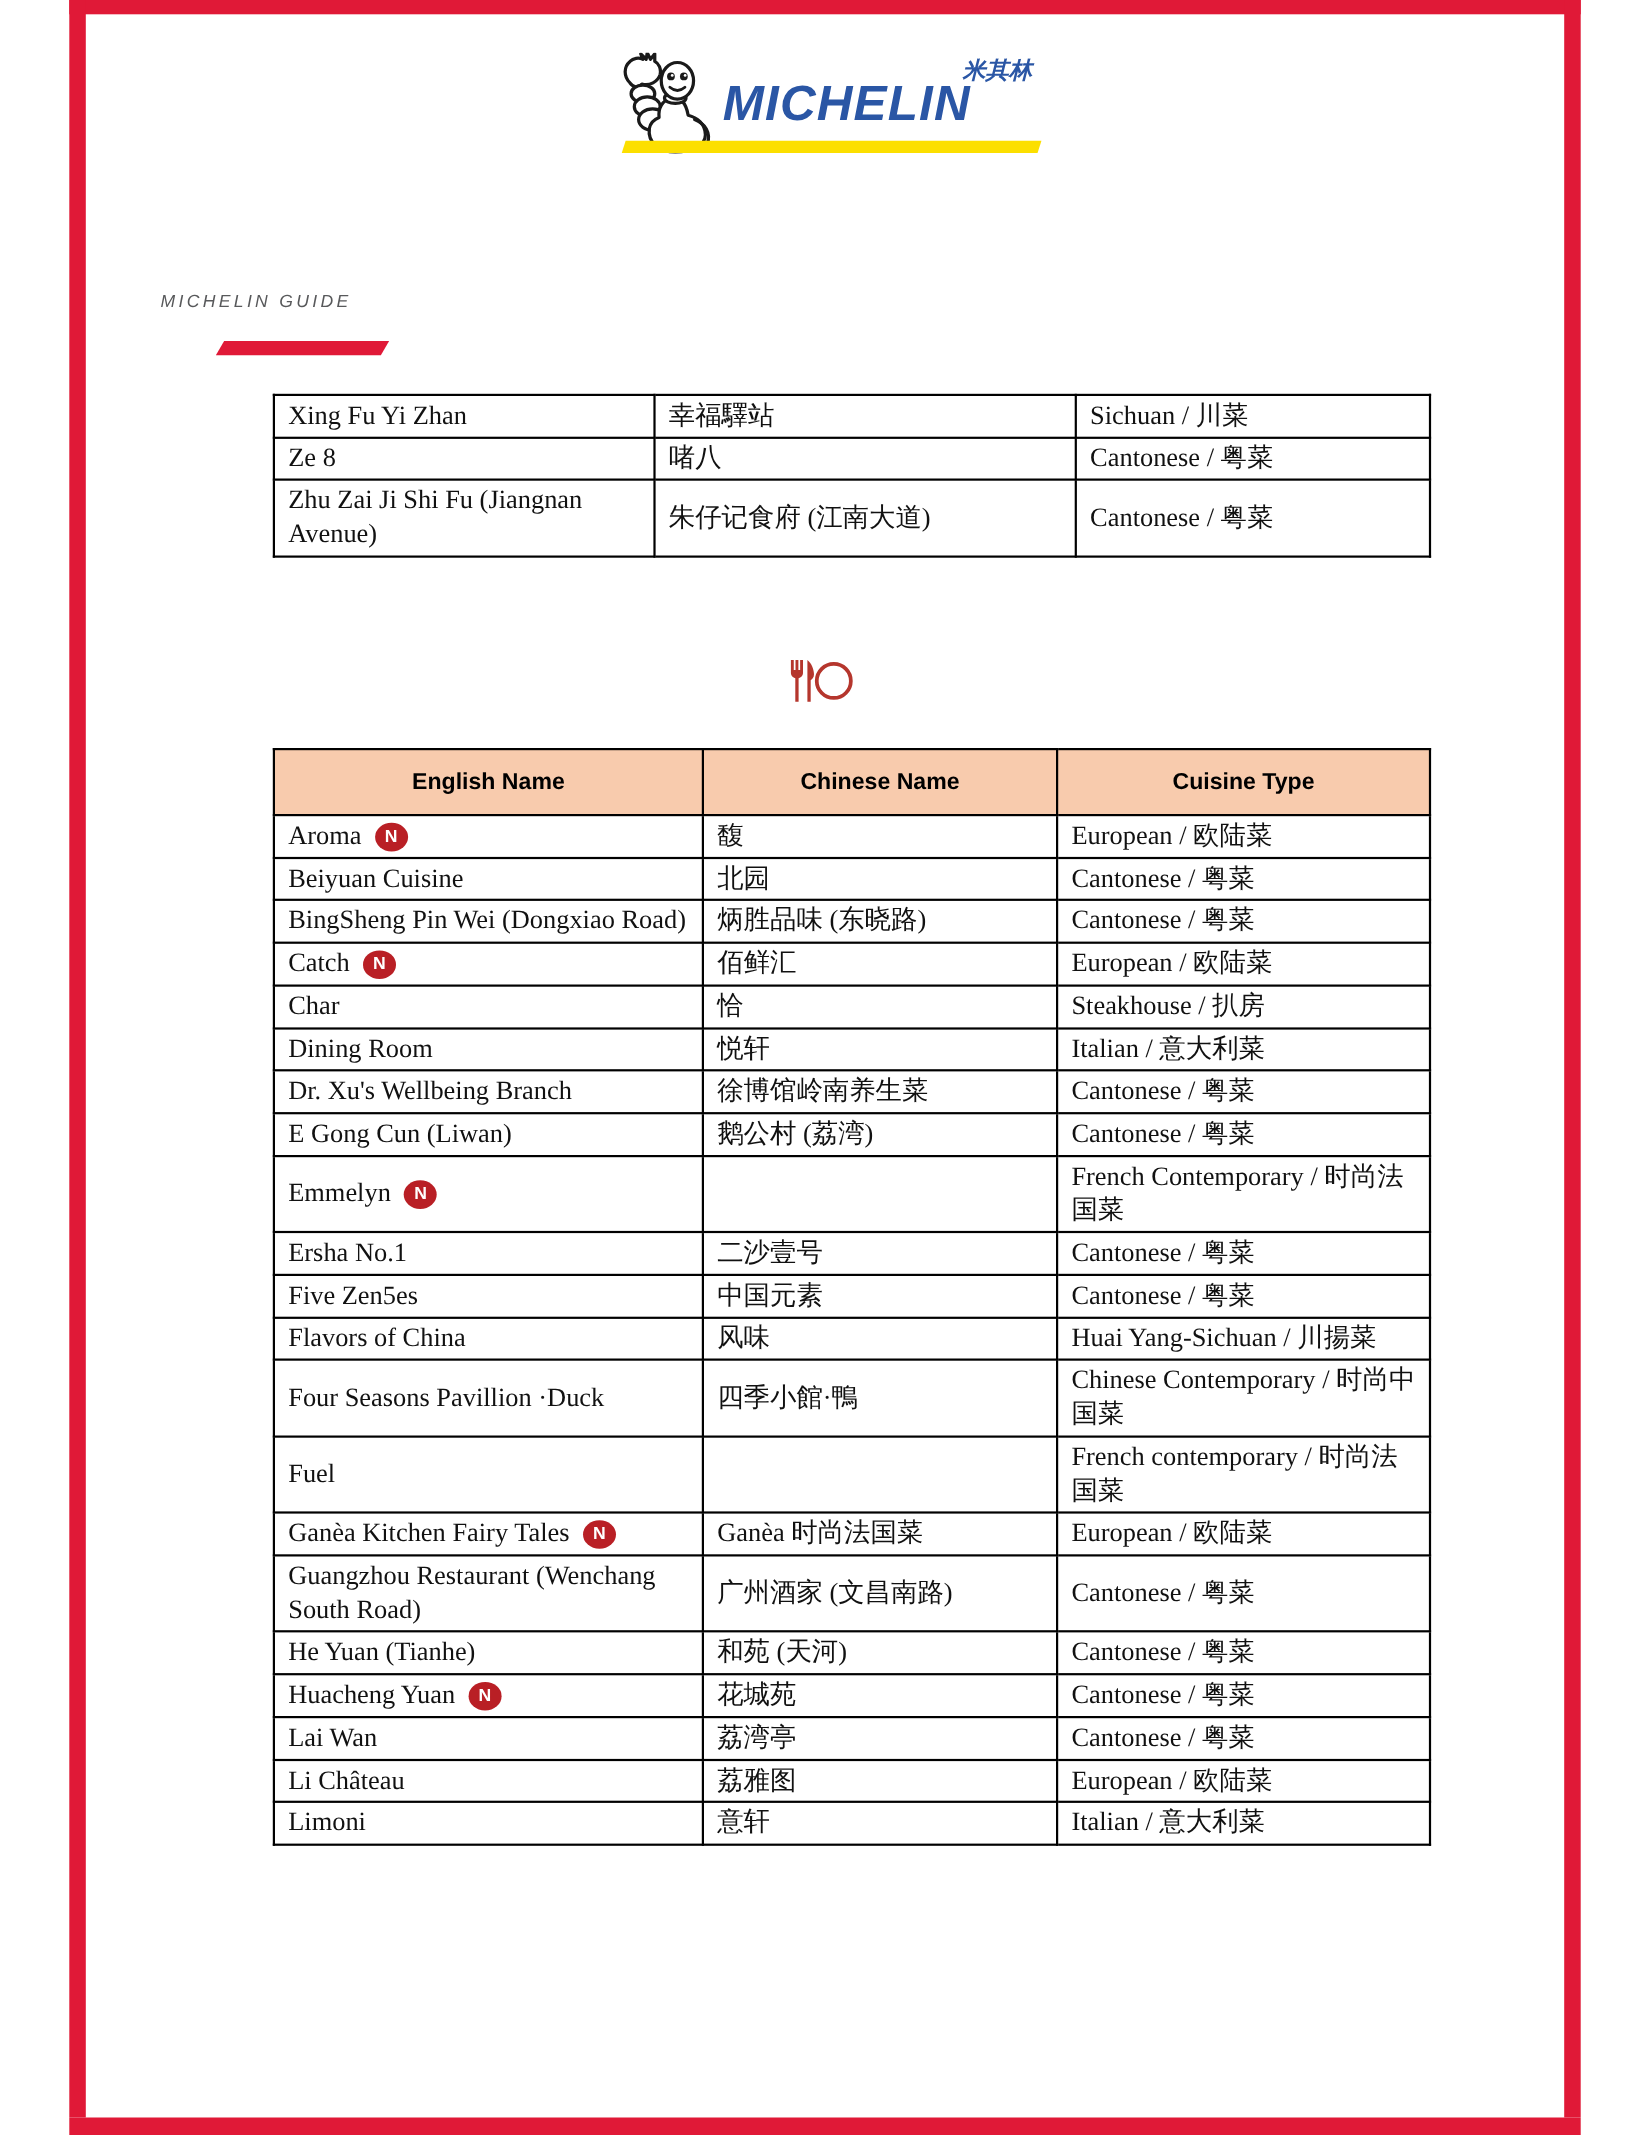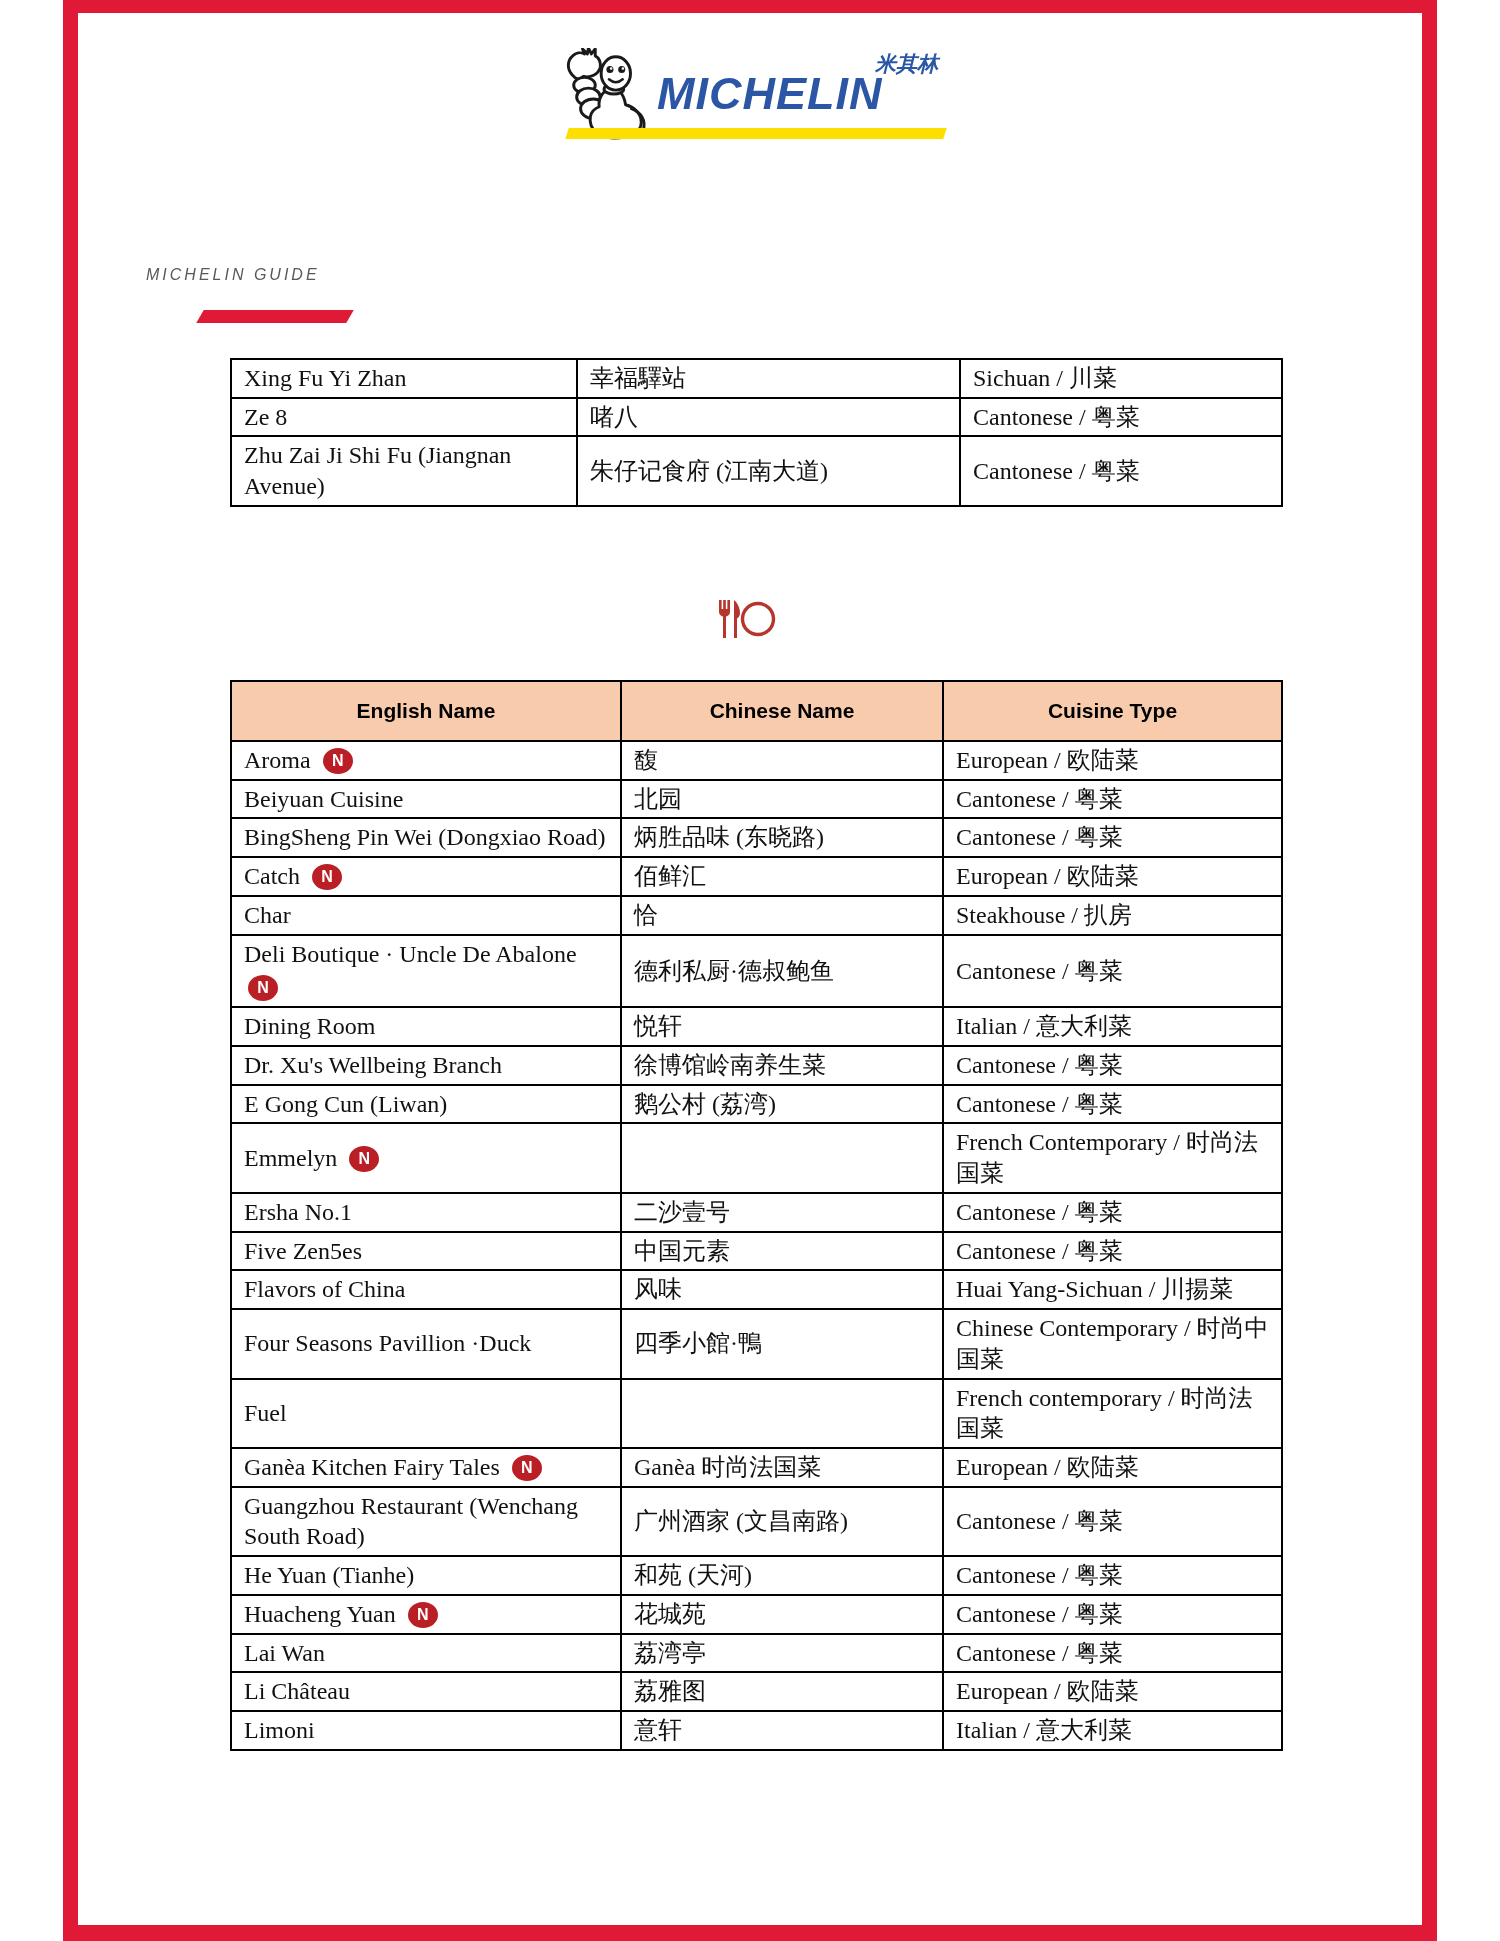--- a/index.html
+++ b/index.html
@@ -37,21 +37,21 @@
   .guide-heading .t{
     font-family:"Liberation Sans",sans-serif;font-style:italic;
     font-size:16px;letter-spacing:3px;color:var(--heading_gray,#58595B);white-space:nowrap;
   }
   .guide-heading .redbar{
     position:absolute;left:54px;top:44px;width:150px;height:13px;
     background:var(--frame_red,#E01937);transform:skewX(-30deg);
   }
 
   
-  table.tbl{position:absolute;left:230px;width:1051px;border-collapse:collapse;table-layout:fixed;}
+  table.tbl{position:absolute;left:248px;width:1051px;border-collapse:collapse;table-layout:fixed;}
   table.tbl td,table.tbl th{border:2px solid #000;}
   table.tbl td{
     padding:3px 12px;font-size:24px;color:#111;line-height:1.28;vertical-align:middle;
     overflow:hidden;
   }
   .cont-tbl{top:358px;}
   .main-tbl{top:680px;}
   .main-tbl thead th{
     background:var(--header_peach,#F8CBAD);
     font-family:"Liberation Sans",sans-serif;font-weight:700;font-size:21px;color:#000;
@@ -213,29 +213,20 @@
   </tr>
 
   <tr>
     <td class="c-en">
       <span class="en-wrap"><span>Char</span></span>
     </td>
     <td class="c-zh">恰</td>
     <td class="c-cu">Steakhouse / 扒房</td>
   </tr>
 
-  <tr>
-    <td class="c-en">
-      <span class="en-wrap"><span>Deli Boutique · Uncle De Abalone</span><span class="nbadge block">
-                <span class="nletter">N</span>
-              </span></span>
-    </td>
-    <td class="c-zh">德利私厨·德叔鲍鱼</td>
-    <td class="c-cu">Cantonese / 粤菜</td>
-  </tr>
 
   <tr>
     <td class="c-en">
       <span class="en-wrap"><span>Dining Room</span></span>
     </td>
     <td class="c-zh">悦轩</td>
     <td class="c-cu">Italian / 意大利菜</td>
   </tr>
 
   <tr>

